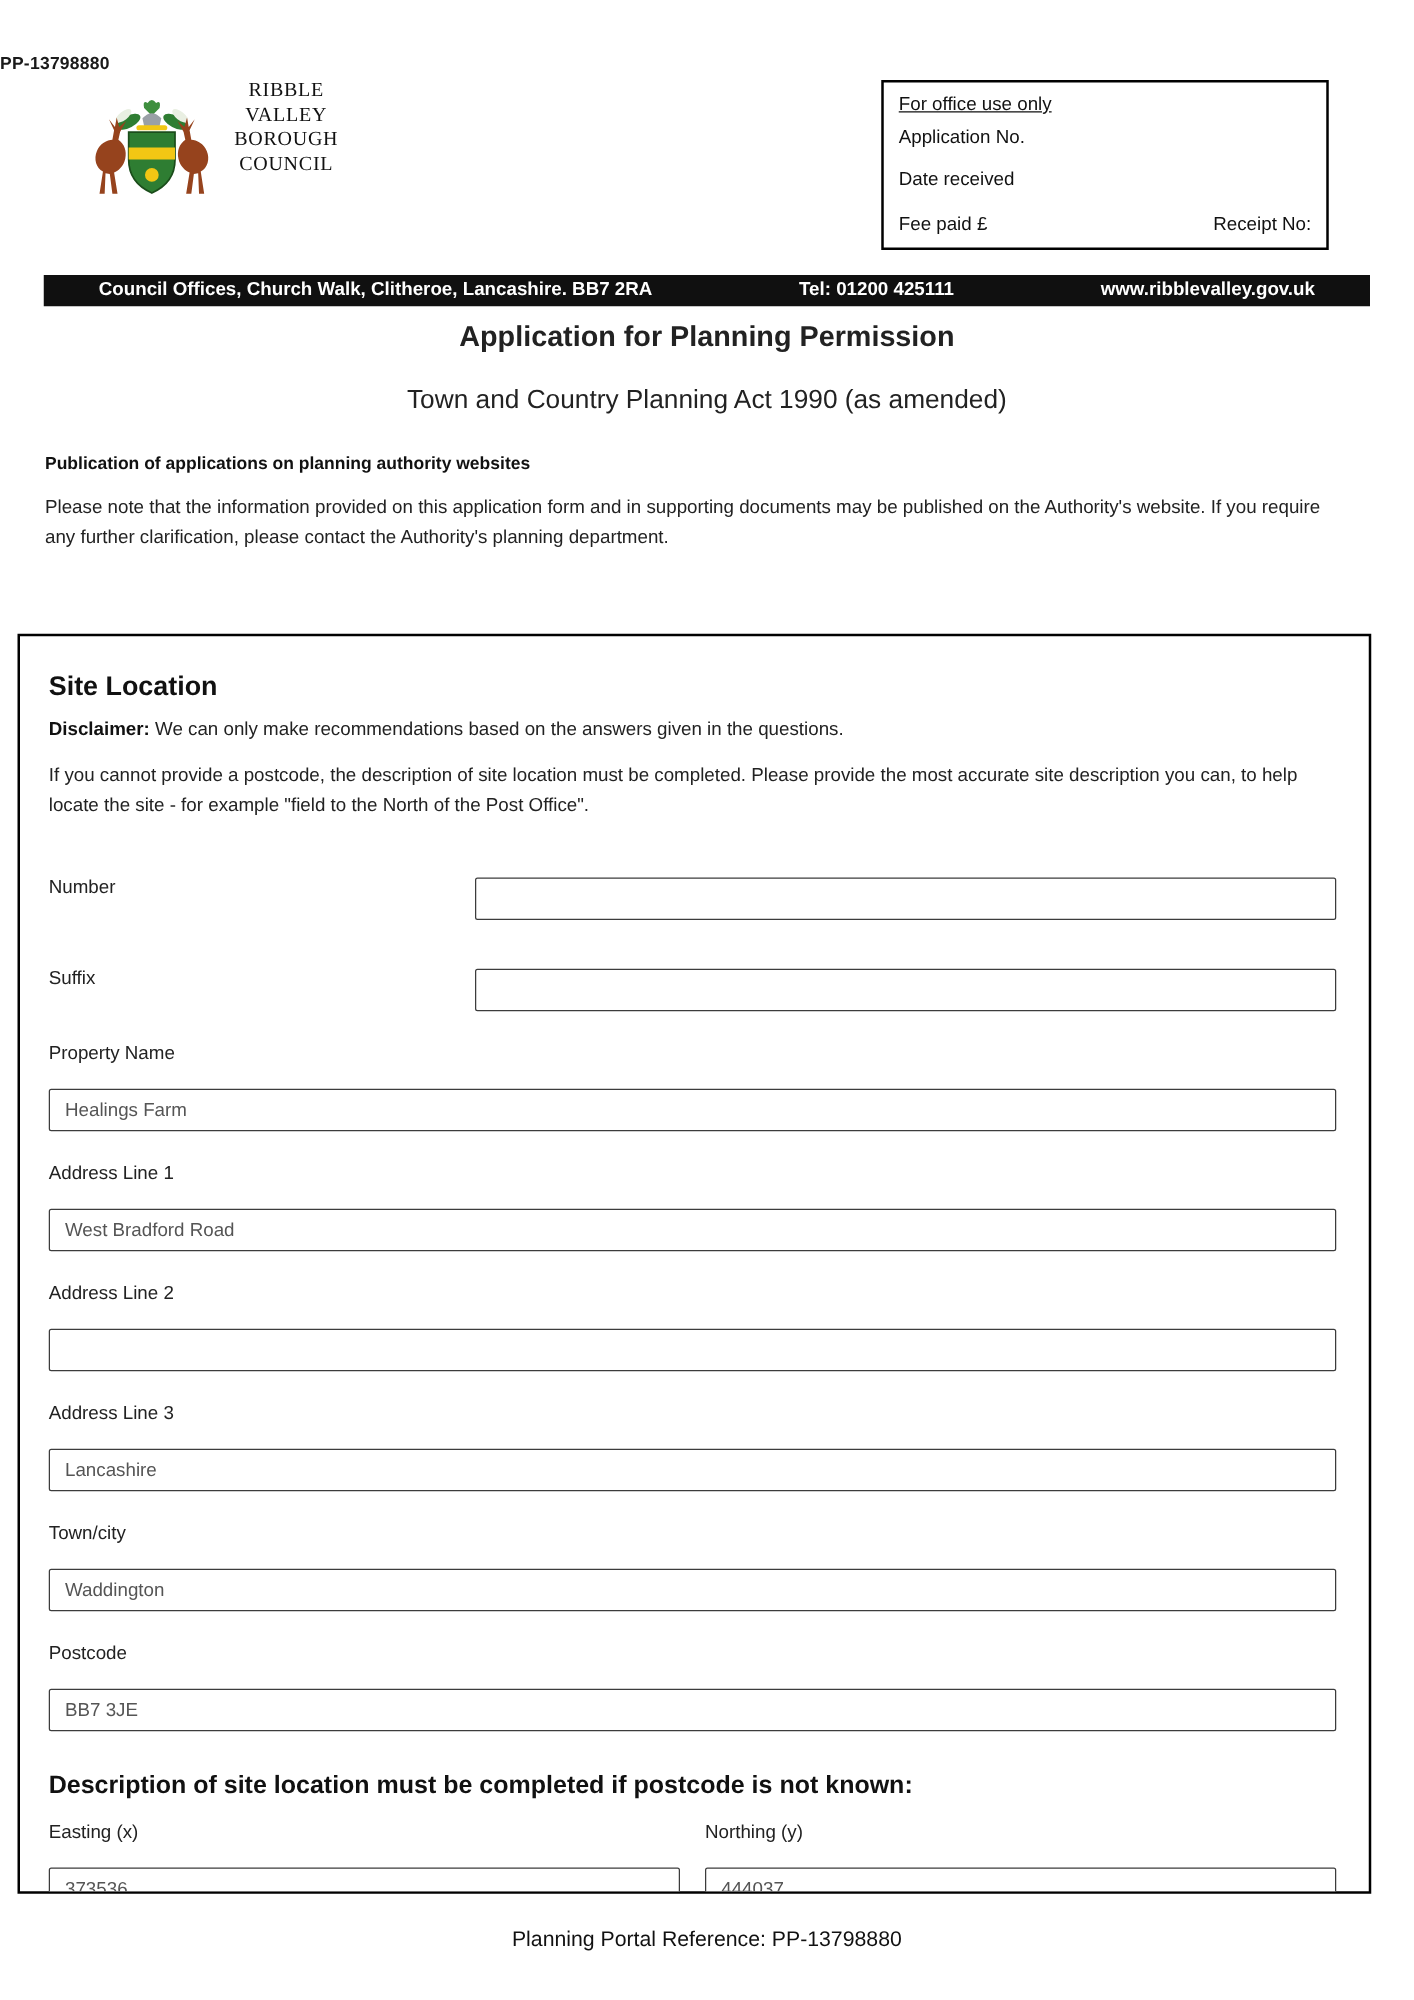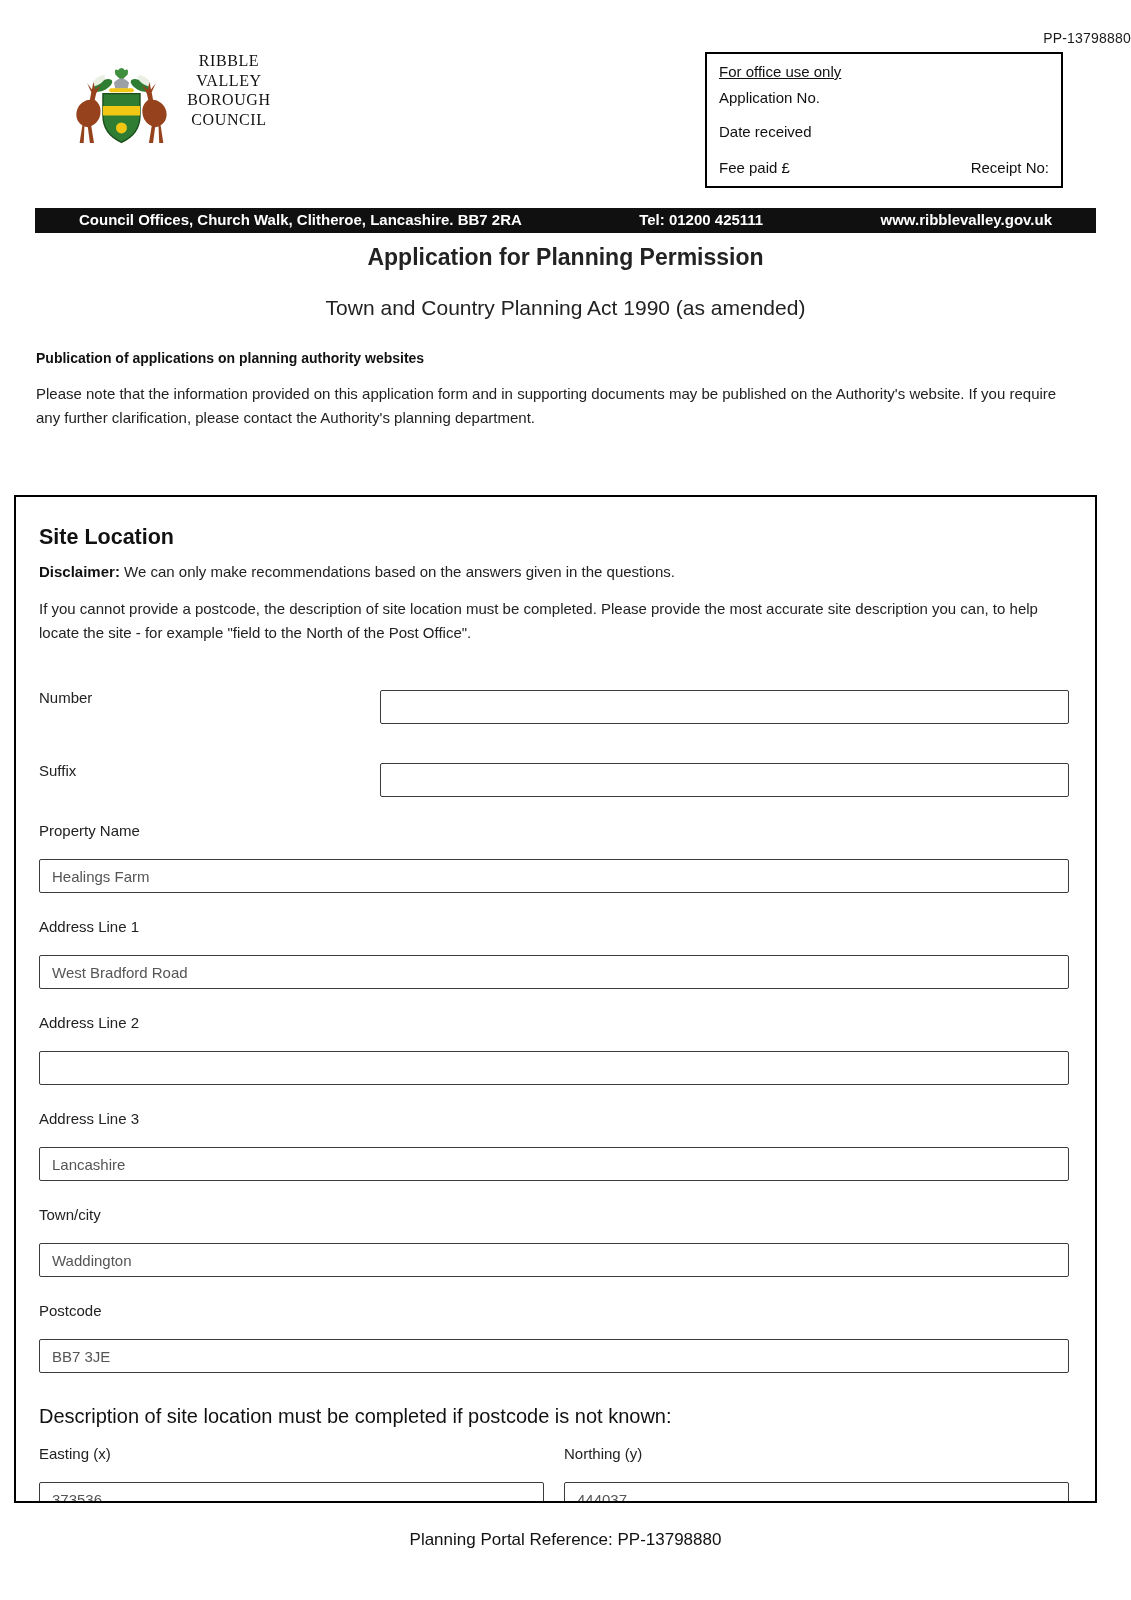--- a/index.html
+++ b/index.html
@@ -1,20 +1,20 @@
 <!DOCTYPE html>
 <html><head>
 <meta charset="utf-8">
 <style>
   * { box-sizing: border-box; margin: 0; padding: 0; }
   html, body { background: #ffffff; }
   body { font-family: "Liberation Sans", "DejaVu Sans", sans-serif; color: #1a1a1a; }
   .page { width: 1131px; height: 1600px; background: #fff; position: relative; overflow: hidden; margin: 0 auto; }
 
-  .ref-header { padding-top: 30px; text-align: right; font-weight: normal; font-size: 14px; letter-spacing: .2px; }
+  .ref-header { padding-top: 42px; text-align: left; font-weight: bold; font-size: 14px; letter-spacing: .2px; }
 
   .header-row { display: flex; justify-content: space-between; align-items: flex-start; padding: 4px 68px 0 70px; height: 162px; }
   .logo-block { display: flex; flex-direction: row; width: 215px; }
   .org-name { font-family: "Liberation Serif", "DejaVu Serif", serif; font-size: 16px; line-height: 1.22; text-align: center; letter-spacing: .6px; color: #111; margin-top: 1px; }
 
   .office-box { width: 358px; border: 2px solid #000; padding: 9px 12px 10px; font-size: 15px; color: #111; margin-top: 2px; }
   .office-title { text-decoration: underline; margin-bottom: 9px; }
   .office-line1 { margin-bottom: 17px; }
   .office-line2 { margin-bottom: 19px; }
   .office-row { display: flex; }
@@ -41,21 +41,21 @@
   .field { margin-bottom: 25px; }
   .field label { display: block; font-size: 15px; margin-bottom: 9px; color: #222; }
 
   input[type="text"], textarea {
     width: 100%; height: 34px; border: 1px solid #3c3c3c; border-radius: 2px;
     background: #fff; font: 15px "Liberation Sans", "DejaVu Sans", sans-serif;
     color: #555; padding: 0 12px; display: block; margin-top: 20px;
   }
   textarea { height: 78px; resize: none; padding-top: 8px; border-bottom: none; border-radius: 2px 2px 0 0; }
 
-  .desc-heading { font-size: 20px; font-weight: 400; margin: 32px 0 17px; color: #111; }
+  .desc-heading { font-size: 20px; font-weight: 700; margin: 32px 0 17px; color: #111; }
   .coords-row { display: flex; gap: 20px; margin-bottom: 22px; }
   .coords-row .field { flex: 1; margin-bottom: 0; }
 
   .footer { text-align: center; font-size: 17px; margin-top: 27px; color: #111; }
 </style>
 </head>
 <body>
 
 <div class="page">
 

